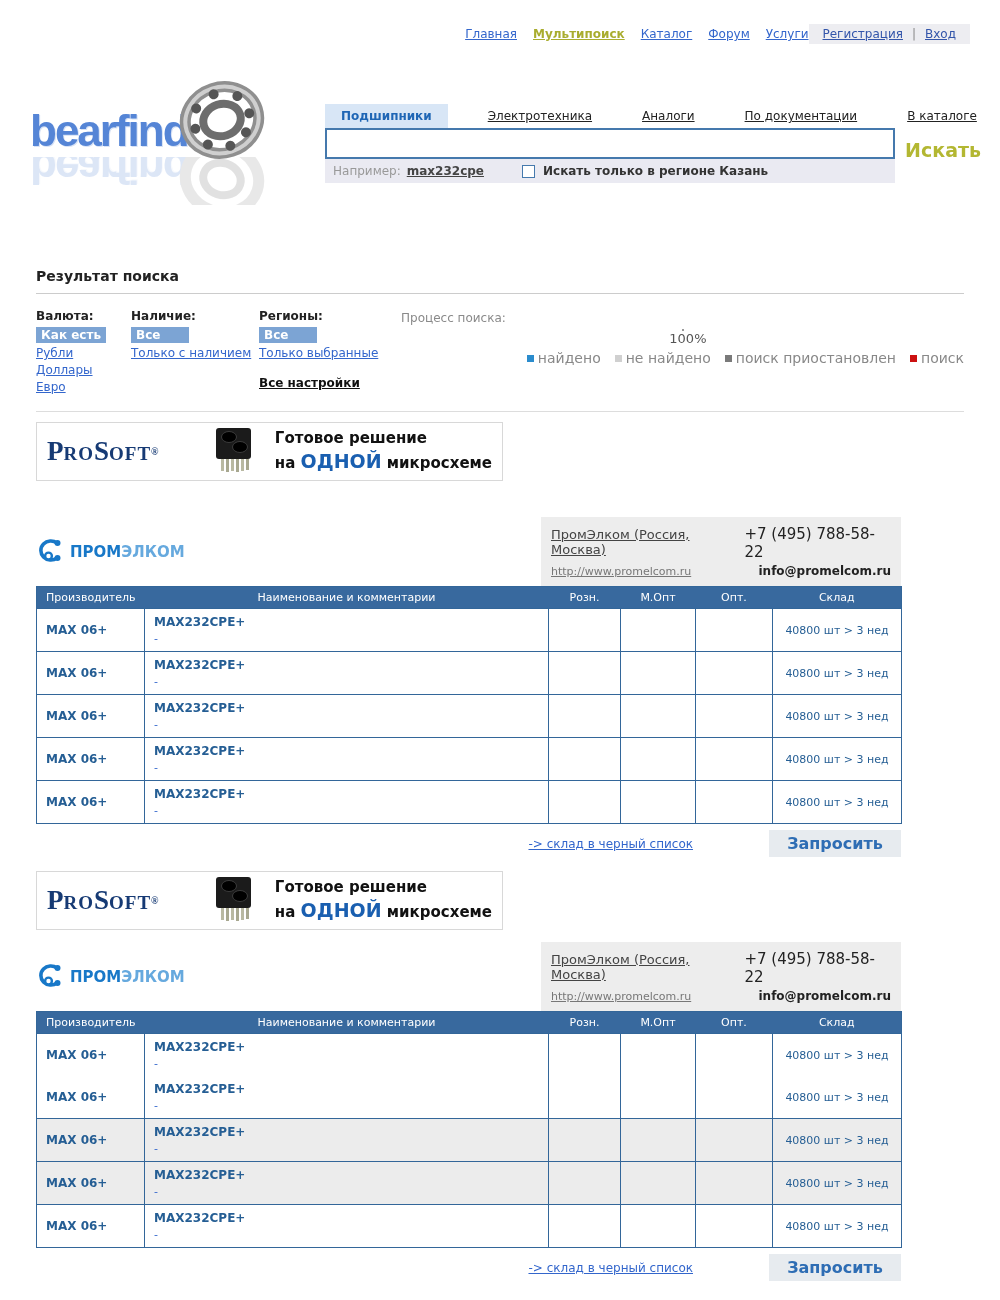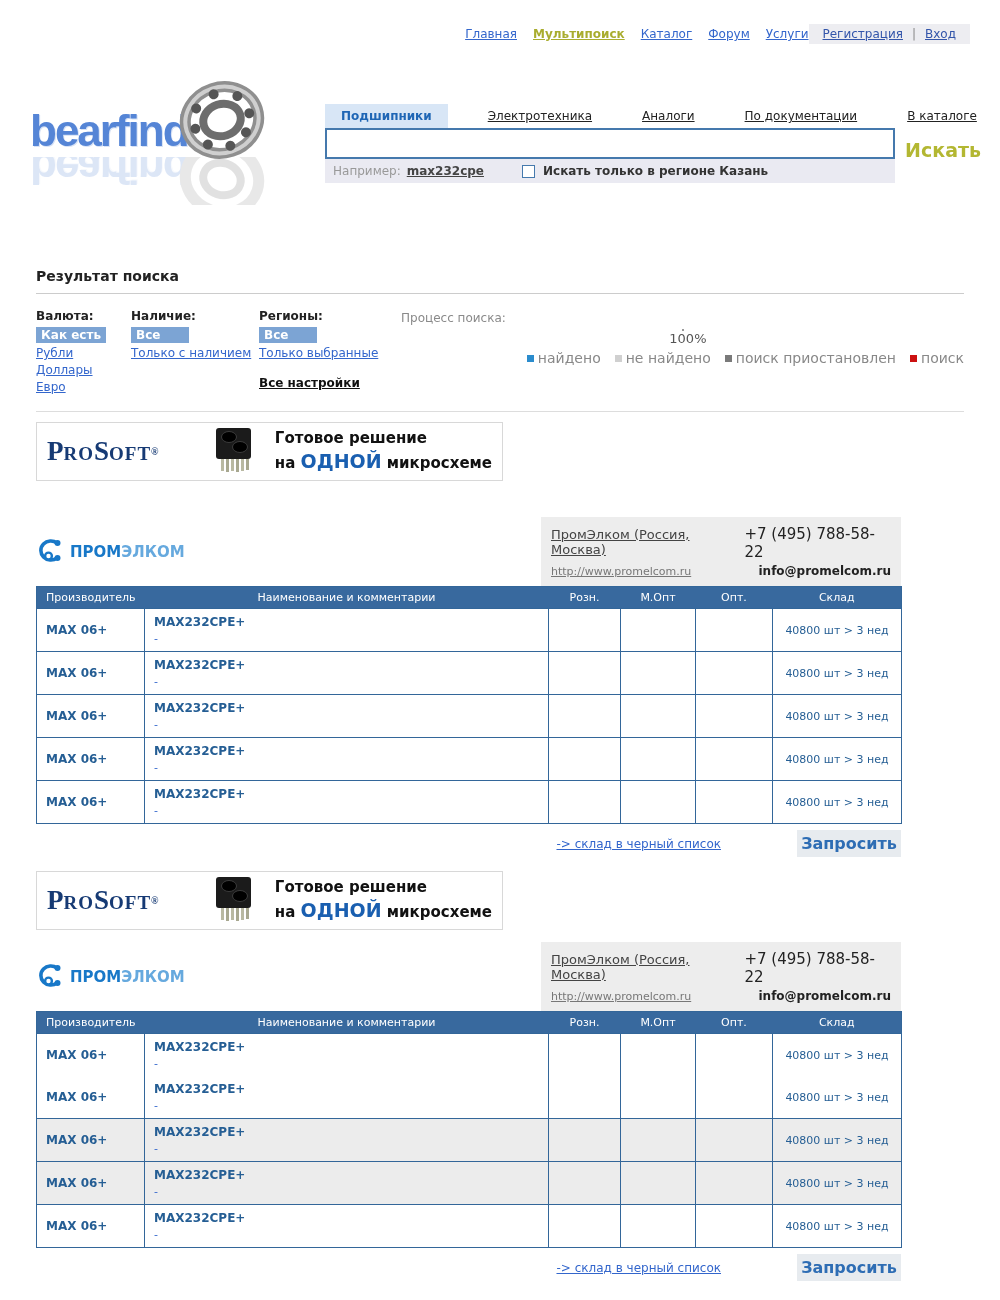--- a/index.html
+++ b/index.html
@@ -109,21 +109,21 @@
   tr.merge td { border-top: none; }
   tr.gray td { background: #ececec; }
   .man, .pname { color: #255e94; font-weight: bold; font-size: 12px; }
   .pcomment { color: #3366cc; font-size: 11px; margin-top: 3px; }
   .stockcell { color: #255e94; font-size: 11px; text-align: center; white-space: nowrap; }
 
   .table-foot { display: flex; justify-content: flex-end; align-items: center; margin-top: 6px; }
   .blacklist { color: #3366cc; margin-right: 76px; text-align: right; }
   .request-btn {
     background: #e7ebef; color: #2e6db4; font-weight: bold; font-size: 16px; border: none;
-    width: 104px; padding: 4px 0; text-align: center; cursor: pointer; font-family: inherit;
+    width: 132px; padding: 4px 0; text-align: center; cursor: pointer; font-family: inherit;
   }
 </style>
 </head>
 <body>
 
 <div class="topbar">
   <nav class="topnav">
 
   <a class="nav-link">Главная</a>
       <a class="nav-link active">Мультипоиск</a>

